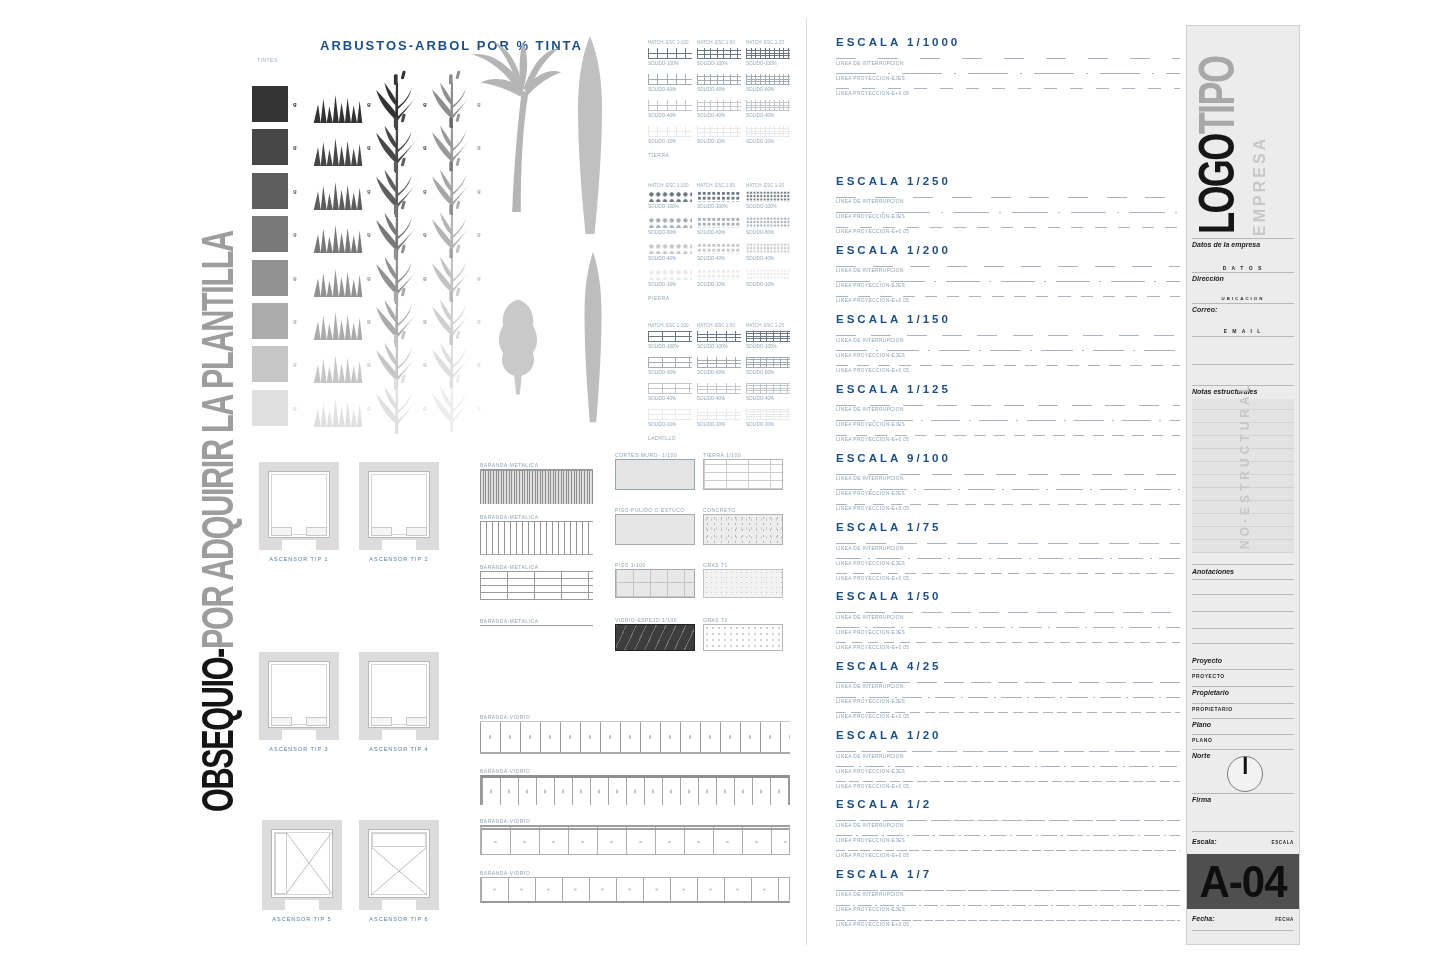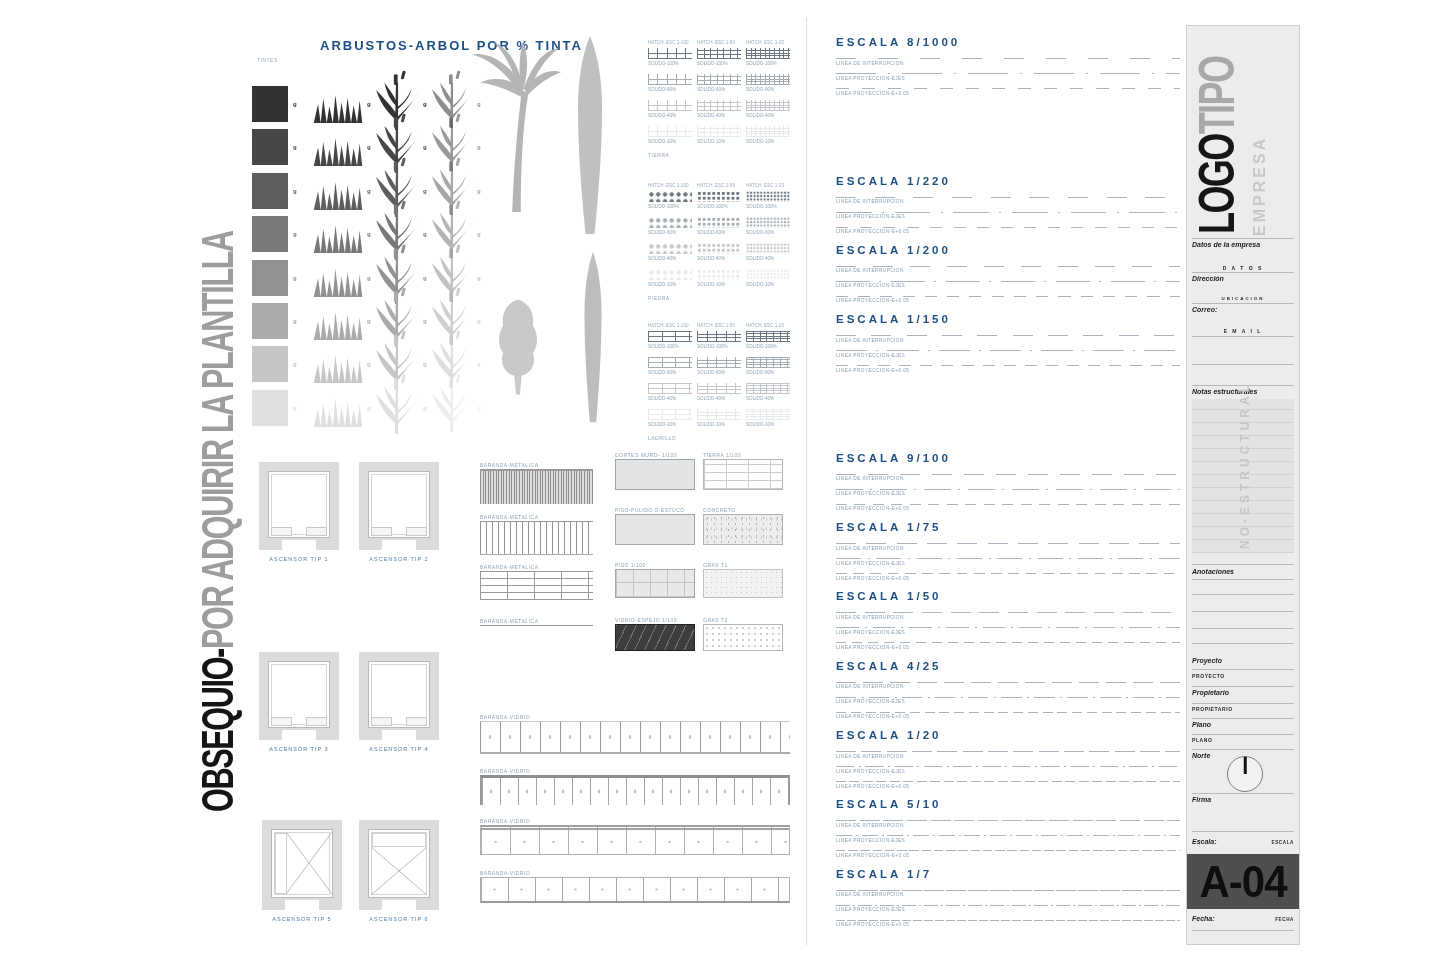--- a/index.html
+++ b/index.html
@@ -464,30 +464,30 @@
     <div class="abs" style="left:703px;top:624px;width:80px;height:27px;box-sizing:border-box;background:#fff;border:1px solid #b5b5b5;background-image:radial-gradient(#cfcfcf 18%,transparent 20%);background-size:6px 6px"></div>
     <div class="abs rail-label" style="left:480px;top:714px">BARANDA-VIDRIO</div>
     <div class="abs" style="left:480px;top:721px;width:310px;height:33px;box-sizing:border-box;border-bottom:2px solid #aaa;border-top:1px solid #c9c9c9;background:repeating-linear-gradient(90deg,#9a9a9a 0 1.4px,transparent 1.4px 20px),radial-gradient(#c4c4c4 1px,transparent 1.6px);background-size:auto,20px 100%"></div>
     <div class="abs rail-label" style="left:480px;top:768px">BARANDA-VIDRIO</div>
     <div class="abs" style="left:480px;top:775px;width:310px;height:30px;box-sizing:border-box;border-top:3px solid #8e8e8e;border-left:2px solid #9a9a9a;border-right:2px solid #9a9a9a;background:repeating-linear-gradient(90deg,#a4a4a4 0 1.2px,transparent 1.2px 18px),radial-gradient(#c4c4c4 1px,transparent 1.6px);background-size:auto,18px 100%"></div>
     <div class="abs rail-label" style="left:480px;top:818px">BARANDA-VIDRIO</div>
     <div class="abs" style="left:480px;top:825px;width:310px;height:30px;box-sizing:border-box;border:1px solid #b0b0b0;border-top:5px double #a0a0a0;background:repeating-linear-gradient(90deg,#b0b0b0 0 1px,transparent 1px 29px),radial-gradient(#c8c8c8 1px,transparent 1.6px);background-size:auto,29px 100%"></div>
     <div class="abs rail-label" style="left:480px;top:870px">BARANDA-VIDRIO</div>
     <div class="abs" style="left:480px;top:877px;width:310px;height:26px;box-sizing:border-box;border:1px solid #b0b0b0;border-bottom:2px solid #9a9a9a;background:repeating-linear-gradient(90deg,#a8a8a8 0 1.2px,transparent 1.2px 27px),radial-gradient(#c8c8c8 1px,transparent 1.6px);background-size:auto,27px 100%"></div>
     <div class="abs scale-sec" style="top:36px">
-        <div class="scale-head">ESCALA 8/1000</div>
+        <div class="scale-head">ESCALA 1/1000</div>
       <div class="scale-line" style="top:22px;background:repeating-linear-gradient(90deg,#a9b4bf 0 20px,transparent 20px 42px)"></div>
            <div class="scale-label" style="top:24.5px">LINEA DE INTERRUPCION</div>
       <div class="scale-line" style="top:37px;background:repeating-linear-gradient(90deg,#a9b4bf 0 40px,transparent 40px 52px,#a9b4bf 52px 54px,transparent 54px 66px)"></div>
            <div class="scale-label" style="top:39.5px">LINEA PROYECCION-EJES</div>
       <div class="scale-line" style="top:52px;background:repeating-linear-gradient(90deg,#a9b4bf 0 13px,transparent 13px 26px)"></div>
            <div class="scale-label" style="top:54.5px">LINEA PROYECCION-E+0.05</div>
     </div>
     <div class="abs scale-sec" style="top:174.6px">
-        <div class="scale-head">ESCALA 1/220</div>
+        <div class="scale-head">ESCALA 1/250</div>
       <div class="scale-line" style="top:22px;background:repeating-linear-gradient(90deg,#a9b4bf 0 20px,transparent 20px 38.66666666666667px)"></div>
            <div class="scale-label" style="top:24.5px">LINEA DE INTERRUPCION</div>
       <div class="scale-line" style="top:37px;background:repeating-linear-gradient(90deg,#a9b4bf 0 35.66666666666667px,transparent 35.66666666666667px 46.16666666666667px,#a9b4bf 46.16666666666667px 48.16666666666667px,transparent 48.16666666666667px 58.66666666666667px)"></div>
            <div class="scale-label" style="top:39.5px">LINEA PROYECCION-EJES</div>
       <div class="scale-line" style="top:52px;background:repeating-linear-gradient(90deg,#a9b4bf 0 12.333333333333334px,transparent 12.333333333333334px 23.5px)"></div>
            <div class="scale-label" style="top:54.5px">LINEA PROYECCION-E+0.05</div>
     </div>
     <div class="abs scale-sec" style="top:243.89999999999998px">
         <div class="scale-head">ESCALA 1/200</div>
       <div class="scale-line" style="top:22px;background:repeating-linear-gradient(90deg,#a9b4bf 0 20px,transparent 20px 37px)"></div>
@@ -499,20 +499,29 @@
     </div>
     <div class="abs scale-sec" style="top:313.2px">
         <div class="scale-head">ESCALA 1/150</div>
       <div class="scale-line" style="top:22px;background:repeating-linear-gradient(90deg,#a9b4bf 0 20px,transparent 20px 35.33333333333333px)"></div>
            <div class="scale-label" style="top:24.5px">LINEA DE INTERRUPCION</div>
       <div class="scale-line" style="top:37px;background:repeating-linear-gradient(90deg,#a9b4bf 0 31.333333333333332px,transparent 31.333333333333332px 40.33333333333333px,#a9b4bf 40.33333333333333px 42.33333333333333px,transparent 42.33333333333333px 51.33333333333333px)"></div>
            <div class="scale-label" style="top:39.5px">LINEA PROYECCION-EJES</div>
       <div class="scale-line" style="top:52px;background:repeating-linear-gradient(90deg,#a9b4bf 0 11.666666666666666px,transparent 11.666666666666666px 21px)"></div>
            <div class="scale-label" style="top:54.5px">LINEA PROYECCION-E+0.05</div>
     </div>
+    <div class="abs scale-sec" style="top:382.5px">
+        <div class="scale-head">ESCALA 1/125</div>
+      <div class="scale-line" style="top:22px;background:repeating-linear-gradient(90deg,#a9b4bf 0 20px,transparent 20px 33.66666666666667px)"></div>
+           <div class="scale-label" style="top:24.5px">LINEA DE INTERRUPCION</div>
+      <div class="scale-line" style="top:37px;background:repeating-linear-gradient(90deg,#a9b4bf 0 29.166666666666668px,transparent 29.166666666666668px 37.41666666666667px,#a9b4bf 37.41666666666667px 39.41666666666667px,transparent 39.41666666666667px 47.66666666666667px)"></div>
+           <div class="scale-label" style="top:39.5px">LINEA PROYECCION-EJES</div>
+      <div class="scale-line" style="top:52px;background:repeating-linear-gradient(90deg,#a9b4bf 0 11.333333333333334px,transparent 11.333333333333334px 19.75px)"></div>
+           <div class="scale-label" style="top:54.5px">LINEA PROYECCION-E+0.05</div>
+    </div>
     <div class="abs scale-sec" style="top:451.79999999999995px">
         <div class="scale-head">ESCALA 9/100</div>
       <div class="scale-line" style="top:22px;background:repeating-linear-gradient(90deg,#a9b4bf 0 20px,transparent 20px 32px)"></div>
            <div class="scale-label" style="top:24.5px">LINEA DE INTERRUPCION</div>
       <div class="scale-line" style="top:37px;background:repeating-linear-gradient(90deg,#a9b4bf 0 27px,transparent 27px 34.5px,#a9b4bf 34.5px 36.5px,transparent 36.5px 44px)"></div>
            <div class="scale-label" style="top:39.5px">LINEA PROYECCION-EJES</div>
       <div class="scale-line" style="top:52px;background:repeating-linear-gradient(90deg,#a9b4bf 0 11px,transparent 11px 18.5px)"></div>
            <div class="scale-label" style="top:54.5px">LINEA PROYECCION-E+0.05</div>
     </div>
     <div class="abs scale-sec" style="top:521.0999999999999px">
@@ -545,21 +554,21 @@
     <div class="abs scale-sec" style="top:729px">
         <div class="scale-head">ESCALA 1/20</div>
       <div class="scale-line" style="top:22px;background:repeating-linear-gradient(90deg,#a9b4bf 0 20px,transparent 20px 25.333333333333332px)"></div>
            <div class="scale-label" style="top:24.5px">LINEA DE INTERRUPCION</div>
       <div class="scale-line" style="top:37px;background:repeating-linear-gradient(90deg,#a9b4bf 0 18.333333333333332px,transparent 18.333333333333332px 22.833333333333332px,#a9b4bf 22.833333333333332px 24.833333333333332px,transparent 24.833333333333332px 29.333333333333332px)"></div>
            <div class="scale-label" style="top:39.5px">LINEA PROYECCION-EJES</div>
       <div class="scale-line" style="top:52px;background:repeating-linear-gradient(90deg,#a9b4bf 0 9.666666666666666px,transparent 9.666666666666666px 13.5px)"></div>
            <div class="scale-label" style="top:54.5px">LINEA PROYECCION-E+0.05</div>
     </div>
     <div class="abs scale-sec" style="top:798.3px">
-        <div class="scale-head">ESCALA 5/10</div>
+        <div class="scale-head">ESCALA 1/2</div>
       <div class="scale-line" style="top:22px;background:repeating-linear-gradient(90deg,#a9b4bf 0 20px,transparent 20px 23.666666666666668px)"></div>
            <div class="scale-label" style="top:24.5px">LINEA DE INTERRUPCION</div>
       <div class="scale-line" style="top:37px;background:repeating-linear-gradient(90deg,#a9b4bf 0 16.166666666666668px,transparent 16.166666666666668px 19.916666666666668px,#a9b4bf 19.916666666666668px 21.916666666666668px,transparent 21.916666666666668px 25.666666666666668px)"></div>
            <div class="scale-label" style="top:39.5px">LINEA PROYECCION-EJES</div>
       <div class="scale-line" style="top:52px;background:repeating-linear-gradient(90deg,#a9b4bf 0 9.333333333333334px,transparent 9.333333333333334px 12.25px)"></div>
            <div class="scale-label" style="top:54.5px">LINEA PROYECCION-E+0.05</div>
     </div>
     <div class="abs scale-sec" style="top:867.5999999999999px">
         <div class="scale-head">ESCALA 1/7</div>
       <div class="scale-line" style="top:22px;background:repeating-linear-gradient(90deg,#a9b4bf 0 20px,transparent 20px 22px)"></div>

